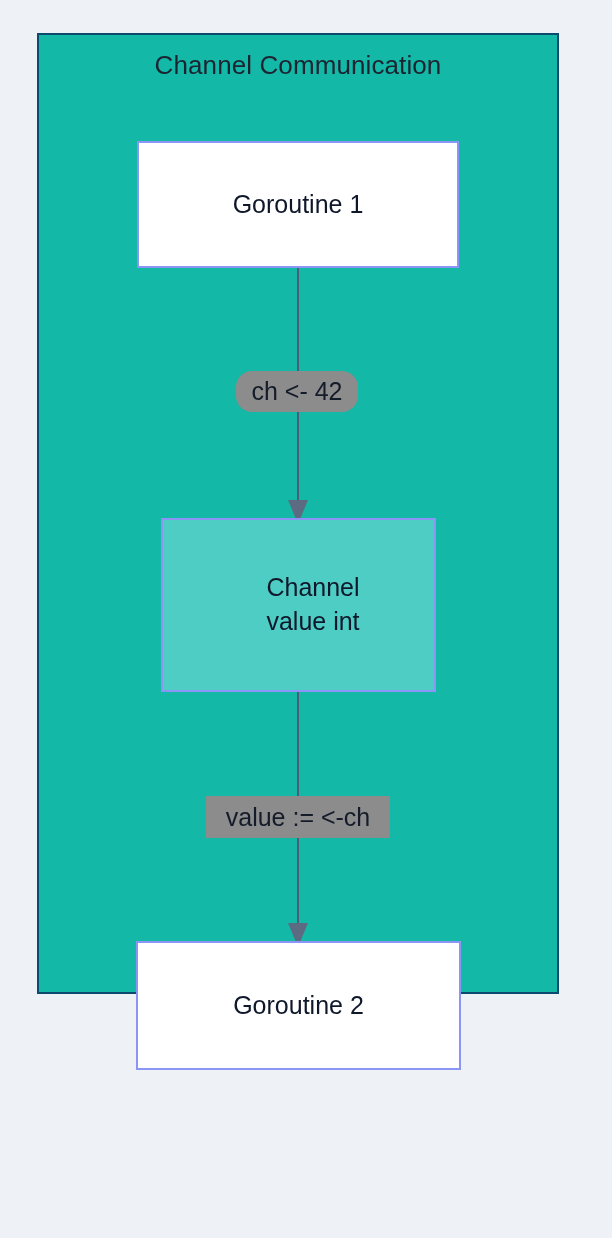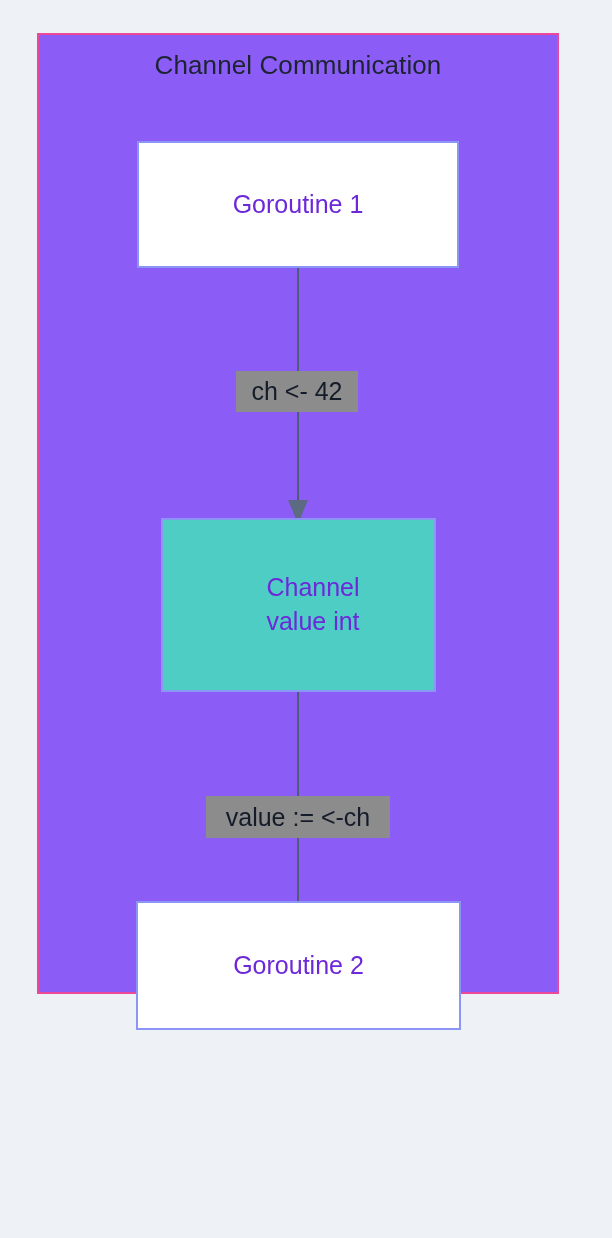--- a/index.html
+++ b/index.html
@@ -13,22 +13,22 @@
     font-family: "Liberation Sans", sans-serif;
     overflow: hidden;
   }
 
   #diagram-container {
     position: absolute;
     left: 37px;
     top: 33px;
     width: 522px;
     height: 961px;
-    background: #8b5cf6;
-    border: 2px solid #ec4899;
+    background: #14b8a6;
+    border: 2px solid #0c4a6e;
     box-sizing: border-box;
   }
 
   #diagram-title {
     position: absolute;
     left: 0;
     top: 15px;
     width: 100%;
     text-align: center;
     font-size: 26px;
@@ -49,21 +49,21 @@
 
   
   .node {
     position: absolute;
     box-sizing: border-box;
     border: 2px solid #8a95f5;
     display: flex;
     flex-direction: column;
     align-items: center;
     justify-content: center;
-    color: #6d28d9;
+    color: #0f172a;
     font-size: 25px;
     line-height: 1.35;
     text-align: center;
   }
   .node-plain {
     background: #ffffff;
   }
   .node-channel {
     background: #4ecdc4;
     padding-left: 29px;
@@ -79,21 +79,21 @@
     height: 127px;
   }
   #node-channel {
     left: 161px;
     top: 518px;
     width: 275px;
     height: 174px;
   }
   #node-goroutine-2 {
     left: 136px;
-    top: 901px;
+    top: 941px;
     width: 325px;
     height: 129px;
   }
 
   
   .edge-label {
     position: absolute;
     background: #8c8c8c;
     color: #141b29;
     font-size: 25px;
@@ -102,20 +102,21 @@
     align-items: center;
     justify-content: center;
     white-space: nowrap;
     box-sizing: border-box;
   }
   #edge-label-send {
     left: 236px;
     top: 371px;
     width: 122px;
     height: 41px;
+    border-radius: 16px;
   }
   #edge-label-receive {
     left: 206px;
     top: 796px;
     width: 184px;
     height: 42px;
     text-align: center;
   }
 </style>
 </head>

